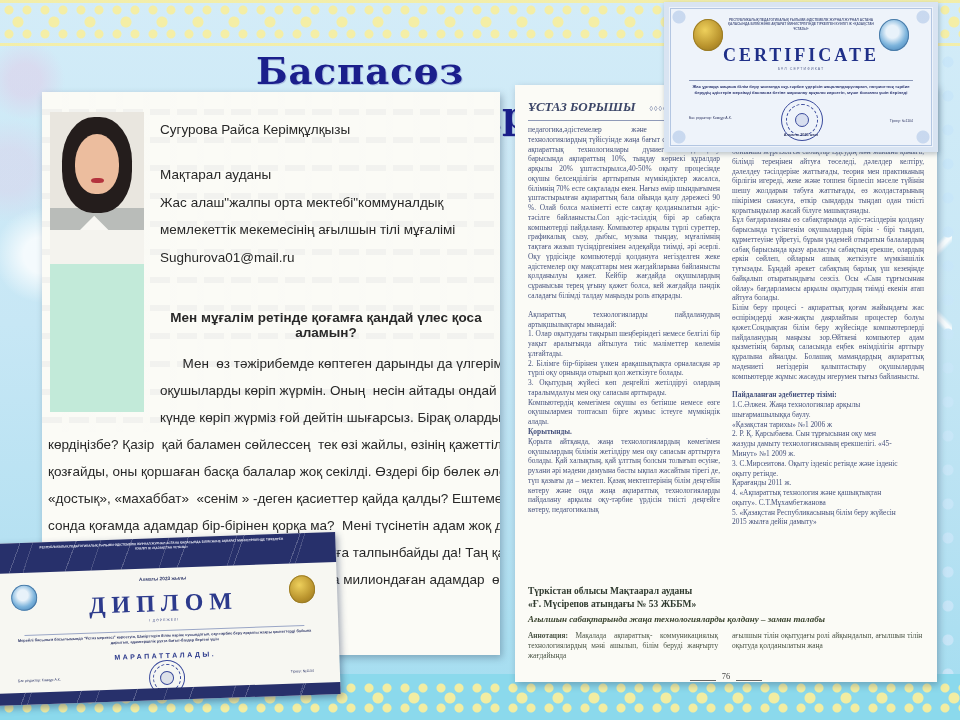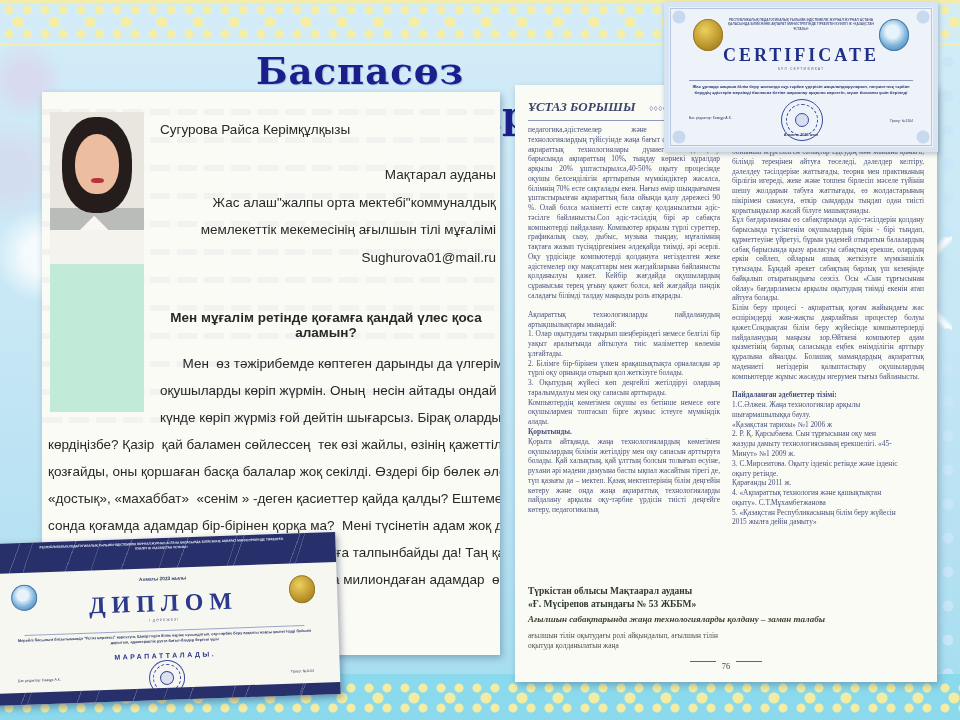--- a/index.html
+++ b/index.html
@@ -57,21 +57,21 @@
       repeating-linear-gradient(0deg,transparent 0 9px,rgba(126,131,152,.14) 9px 15px,transparent 15px 28px);}
   .lp-content{position:relative;padding:8px 4px 0 6px;}
   .photo{float:left;width:94px;height:300px;margin:12px 16px 6px 2px;background:#e9e6df;position:relative;overflow:hidden;}
   .photo .hair{position:absolute;top:5px;left:12px;right:12px;height:96px;background:#241d1c;border-radius:46% 46% 44% 44%;}
   .photo .face{position:absolute;top:22px;left:25px;width:44px;height:60px;background:#ecbd9e;border-radius:50% 50% 46% 46%;}
   .photo .lips{position:absolute;top:66px;left:41px;width:13px;height:5px;background:#b4333d;border-radius:45%/60%;}
   .photo .bgband{position:absolute;top:96px;left:0;right:0;height:40px;background:#b9bcb9;}
   .photo .shirt{position:absolute;top:118px;left:0;right:0;bottom:0;background:linear-gradient(180deg,#f4f3ee 0 34px,#c2ead9 34px);}
   .photo .collar{position:absolute;top:112px;left:30px;width:34px;height:26px;background:#f8f7f3;transform:rotate(45deg);}
   .lp-name{padding-top:22px;font-size:13.5px;}
-  .lp-info{margin-top:24px;white-space:pre-line;line-height:2.05;font-size:13.5px;text-align:right;}
+  .lp-info{margin-top:24px;white-space:pre-line;line-height:2.05;font-size:13.5px;}
   .lp-title{margin-top:38px;font-weight:bold;font-size:13.5px;text-align:center;padding-right:4px;}
   .lp-essay{margin-top:10px;white-space:pre;line-height:2.0;font-size:13.5px;}
 
   
   .mid-page{left:515px;top:85px;width:422px;height:597px;z-index:2;font-family:"Liberation Serif",serif;}
   .mp-inner{padding:14px 13px 0 13px;}
   .mp-head{display:flex;align-items:baseline;gap:14px;}
   .mp-title{font-style:italic;font-weight:bold;font-size:13px;color:#3c4668;}
   .mp-orn{font-size:7px;color:#6a77a0;letter-spacing:1px;}
   .mp-rule{border:none;border-top:1px solid #8f9ab8;margin:5px 0 4px 0;}
@@ -80,21 +80,21 @@
   .mp-col p{margin:0;}
   .mp-col p.gap{margin-top:9px;}
   .col2{padding-top:22px;}
   .bold{font-weight:bold;}
   .refs{white-space:pre-line;}
   .mp-bottom{margin-top:12px;color:#333;}
   .mpb-line{font-weight:bold;font-size:9.5px;line-height:1.38;color:#2f3a2f;}
   .mpb-topic{font-style:italic;font-weight:bold;font-size:9px;margin-top:3px;color:#3a442f;}
   .mpb-annot{display:flex;gap:14px;margin-top:7px;font-size:7.4px;line-height:1.35;text-align:justify;color:#4a5445;}
   .mpb-annot .acol{width:48%;}
-  .mp-pagenum{display:flex;justify-content:center;align-items:flex-start;gap:6px;margin-top:10px;font-size:8.5px;color:#444;}
+  .mp-pagenum{display:flex;justify-content:center;align-items:flex-end;gap:6px;margin-top:10px;font-size:8.5px;color:#444;}
   .mp-pagenum .dash{width:26px;border-top:1px solid #666;height:0;}
 
   
   .certificate{position:absolute;left:664px;top:2px;width:264px;height:140px;z-index:5;
     background:#eef3fa;border:5px solid #d9e4f2;outline:1px solid #b3c6e2;outline-offset:-7px;
     box-shadow:1px 2px 5px rgba(60,85,110,.35);
     background-image:
       radial-gradient(circle at 10px 10px,rgba(170,195,230,.55) 6px,transparent 7px),
       radial-gradient(circle at calc(100% - 10px) 10px,rgba(170,195,230,.55) 6px,transparent 7px),
       radial-gradient(circle at 10px calc(100% - 10px),rgba(170,195,230,.55) 6px,transparent 7px),
@@ -242,20 +242,24 @@
 оқыту». С.Т.Мұхамбетжанова
 5.  «Қазақстан Республикасының білім беру жүйесін
 2015 жылға дейін дамыту»</p>
         </div>
       </div>
       <div class="mp-bottom">
         <div class="mpb-line">Түркістан облысы Мақтаарал ауданы</div>
         <div class="mpb-line">«Ғ. Мүсірепов атындағы  № 53 ЖББМ»</div>
         <div class="mpb-topic">Ағылшын сабақтарында жаңа технологияларды қолдану – заман талабы</div>
         <div class="mpb-annot">
+          <div class="acol">
+            <span class="bold">Аннотация:</span>
+            <span>Мақалада ақпараттық- коммуникациялық технологиялардың мәні ашылып, білім беруді жаңғырту жағдайында</span>
+          </div>
           <div class="acol">ағылшын тілін оқытудағы ролі айқындалып, ағылшын тілін оқытуда қолданылатын жаңа</div>
         </div>
         <div class="mp-pagenum">
           <span class="dash"></span>
           <span>76</span>
           <span class="dash"></span>
         </div>
       </div>
     </div>
   </section>

